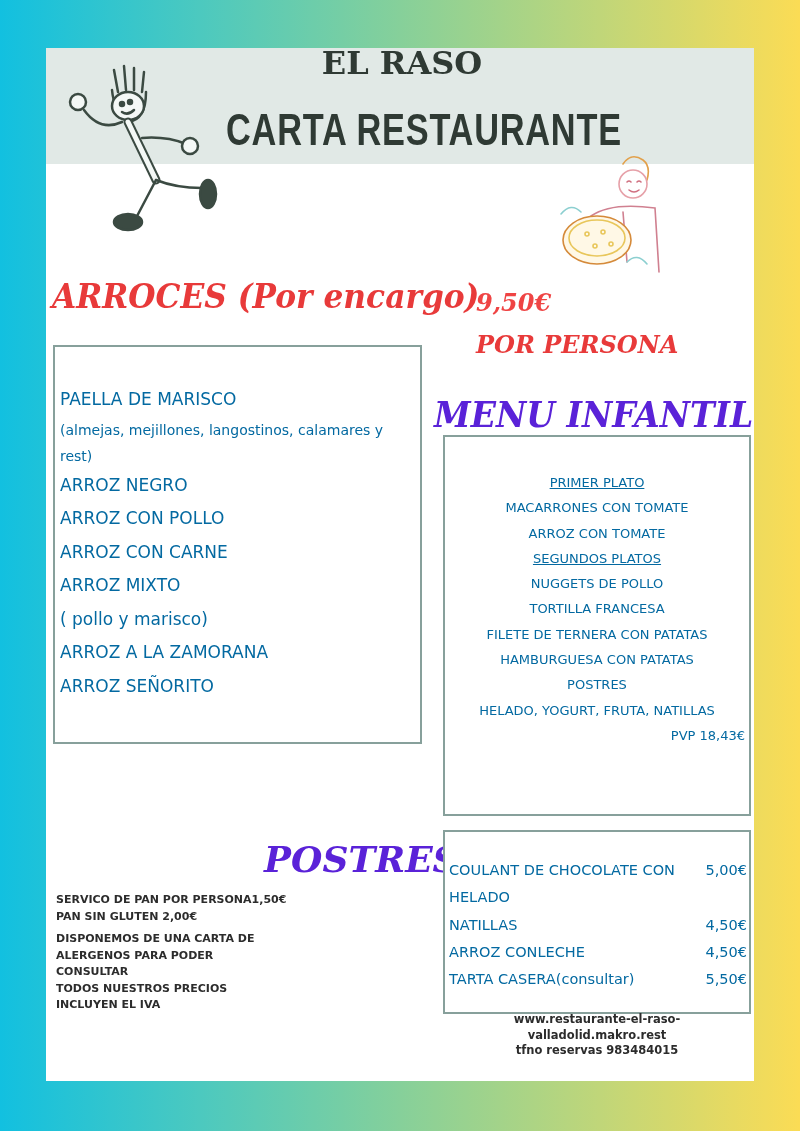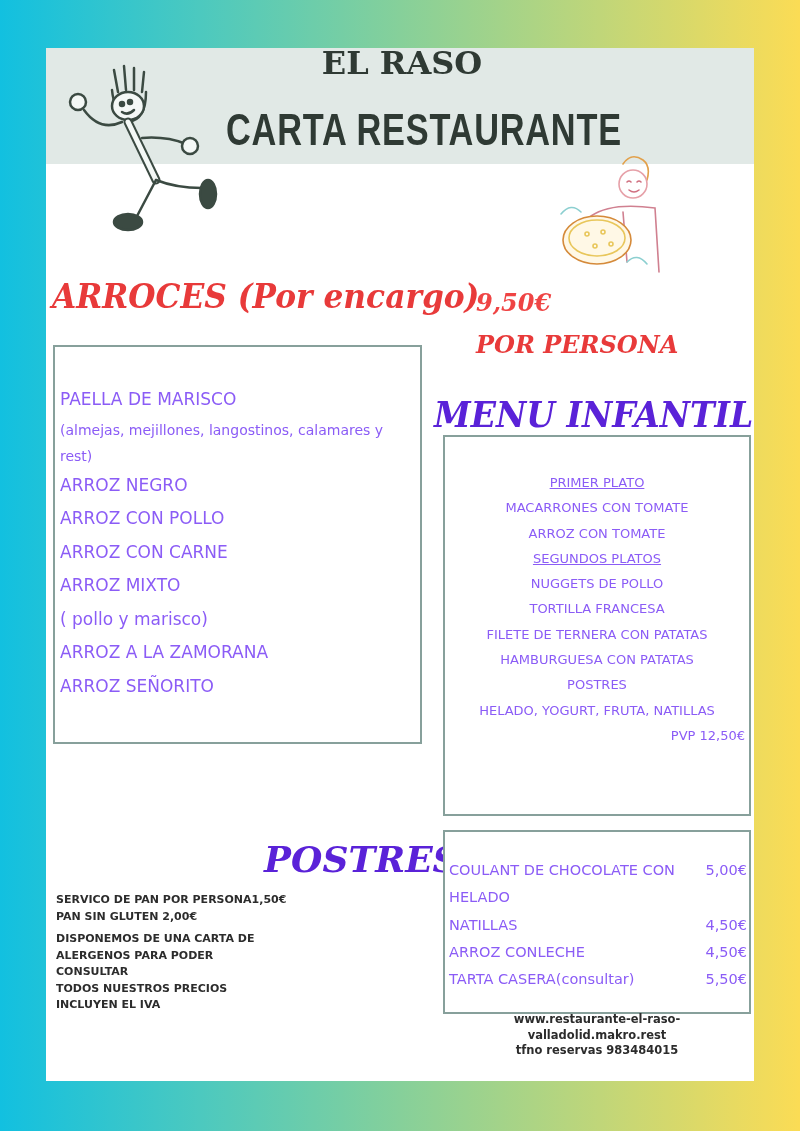--- a/index.html
+++ b/index.html
@@ -13,21 +13,21 @@
   .menu-title{position:absolute;left:180px;top:58px;font-family:"Liberation Sans",sans-serif;
     font-weight:bold;font-size:44px;letter-spacing:1px;color:#2f3a34;transform:scaleX(0.78);transform-origin:left top;line-height:48px;}
   .fork-illus{position:absolute;left:10px;top:14px;}
   .chef-illus{position:absolute;left:505px;top:104px;}
   .script{font-family:"DejaVu Serif",serif;font-style:italic;font-weight:bold;}
   .arroces-title{position:absolute;left:6px;top:228px;font-size:34px;color:#e83a3a;transform:scaleX(0.92);transform-origin:left top;white-space:nowrap;}
   .arroces-price{position:absolute;left:430px;top:240px;font-size:24px;color:#ef4444;}
   .arroces-per{position:absolute;left:430px;top:282px;font-size:24px;color:#e83a3a;white-space:nowrap;}
   .box{position:absolute;border:2px solid #87a09b;background:#fff;box-sizing:border-box;}
   .arroces-box{left:7px;top:297px;width:369px;height:399px;}
-  .list-text{font-family:"DejaVu Sans",sans-serif;color:#8b5cf6;}
+  .list-text{font-family:"DejaVu Sans",sans-serif;color:#0369a1;}
   .arroces-list{position:absolute;left:5px;top:36px;width:355px;}
   .arroces-list .it{font-size:17px;line-height:33.5px;white-space:nowrap;}
   .arroces-list .note{font-size:14px;line-height:26px;}
   .infantil-title{position:absolute;left:388px;top:345px;font-size:36px;color:#5a22d8;white-space:nowrap;transform:scaleX(0.92);transform-origin:left top;}
   .infantil-box{left:397px;top:387px;width:308px;height:381px;}
   .infantil-list{position:absolute;left:0;top:33px;width:304px;text-align:center;}
   .infantil-list .it{font-size:13px;line-height:25.3px;white-space:nowrap;}
   .infantil-list .ul{text-decoration:underline;}
   .infantil-list .price{text-align:right;padding-right:4px;}
   .postres-title{position:absolute;left:218px;top:790px;font-size:36px;color:#5a22d8;}
@@ -110,21 +110,21 @@
       <div class="it ul"> PRIMER PLATO</div>
       <div class="it">MACARRONES CON TOMATE</div>
       <div class="it">ARROZ CON TOMATE</div>
       <div class="it ul"> SEGUNDOS PLATOS</div>
       <div class="it">NUGGETS DE POLLO</div>
       <div class="it">TORTILLA FRANCESA</div>
       <div class="it">FILETE DE TERNERA CON PATATAS</div>
       <div class="it">HAMBURGUESA CON PATATAS</div>
       <div class="it">POSTRES</div>
       <div class="it">HELADO, YOGURT, FRUTA, NATILLAS</div>
-      <div class="it price">PVP 12,50€</div>
+      <div class="it price">PVP 18,43€</div>
     </div>
   </div>
 
   <div class="postres-title script">POSTRES</div>
   <div class="box postres-box">
     <div class="postres-list list-text">
       <div class="postres-row">
         <span>COULANT DE CHOCOLATE CON</span>
         <span>5,00€</span>
       </div>

